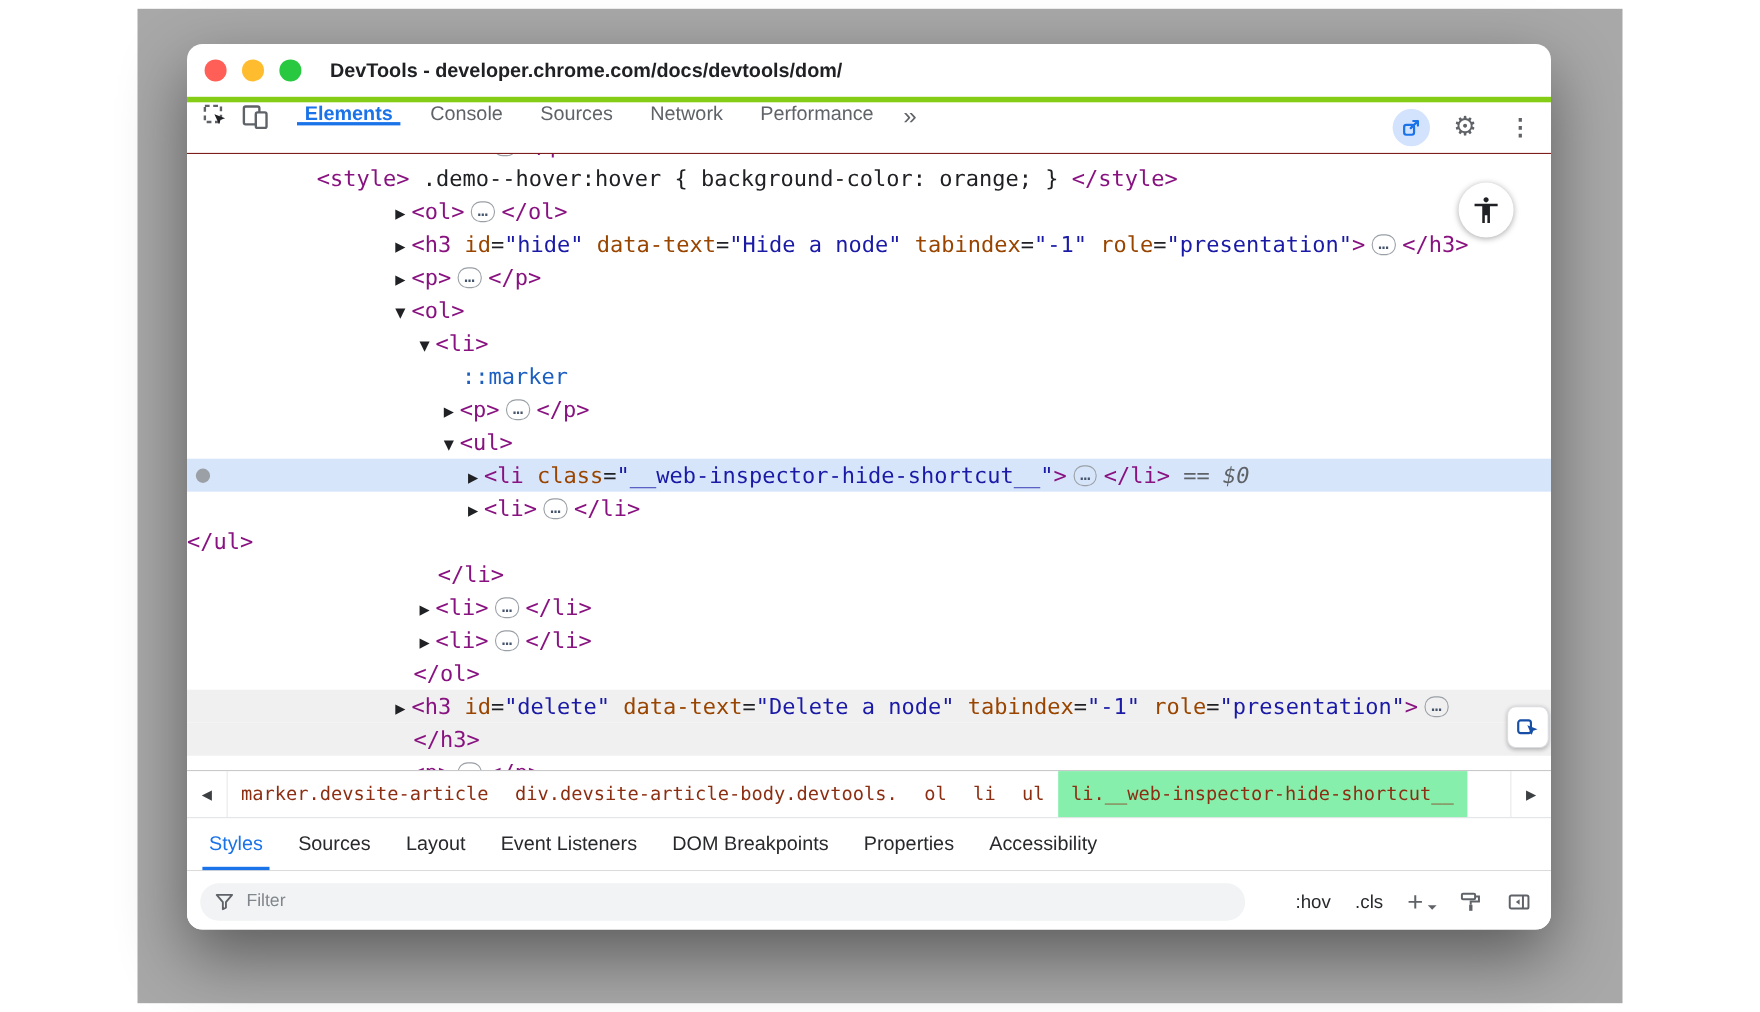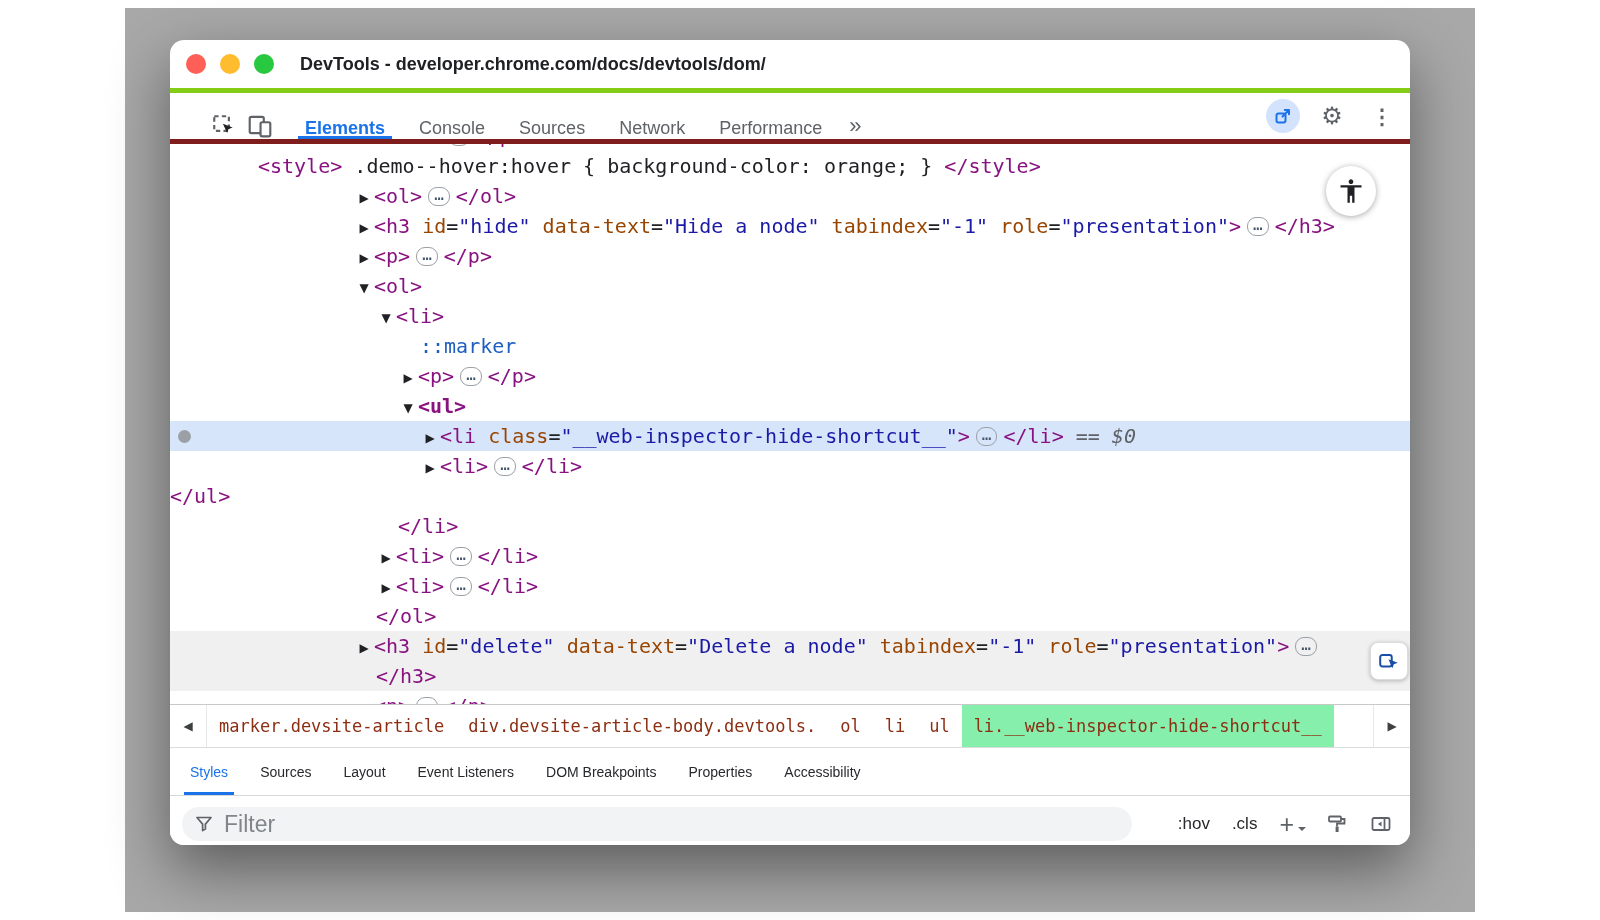--- a/index.html
+++ b/index.html
@@ -14,21 +14,21 @@
     background:#fff;border-radius:14px;overflow:hidden;
     box-shadow:0 24px 60px rgba(0,0,0,.45);
   }
   
   .titlebar{height:48px;display:flex;align-items:center;border-bottom:5px solid #84cc16;padding:0 16px;}
   .lights{display:flex;gap:14px;align-items:center;}
   .light{width:20px;height:20px;border-radius:50%;display:inline-block;}
   .light.red{background:#ff5f57}.light.yellow{background:#febc2e}.light.green{background:#28c840}
   .win-title{margin-left:26px;font-size:18px;font-weight:bold;color:#202124;white-space:nowrap;}
   
-  .toolbar{height:46px;display:flex;align-items:flex-end;border-bottom:5px solid #7f1d1d;position:relative;padding-left:28px;}
+  .toolbar{height:46px;display:flex;align-items:flex-start;border-bottom:1px solid #7f1d1d;position:relative;}
   .tool-btn{width:36px;display:flex;align-items:center;justify-content:center;}
   .toolbar > .tool-btn:first-child{margin-left:8px;}
   .panel-tabs{display:flex;margin-left:10px;}
   .tab{display:flex;align-items:center;padding:0 17px;font-size:18px;color:#5f6368;position:relative;white-space:nowrap;}
   .tab.selected{color:#1a73e8;font-weight:bold;}
   .tab.selected::after{content:"";position:absolute;left:10px;right:10px;bottom:0;height:3px;background:#1a73e8;}
   .chevron{display:flex;align-items:center;font-size:22px;color:#5f6368;padding:0 10px;}
   .toolbar-right{position:absolute;right:10px;top:0;height:100%;display:flex;align-items:center;gap:14px;}
   .badge-circle{width:34px;height:34px;border-radius:50%;background:#d3e3fd;display:flex;align-items:center;justify-content:center;}
   .icon-gear{font-size:24px;color:#5f6368;line-height:1;}
@@ -61,27 +61,27 @@
   .breadcrumbs{height:42px;display:flex;align-items:stretch;border-top:1px solid #c9c9c9;border-bottom:1px solid #dadce0;
     font-family:"DejaVu Sans Mono",monospace;font-size:17px;overflow:hidden;background:#fff;}
   .crumb-btn{width:36px;display:flex;align-items:center;justify-content:center;color:#3c4043;font-size:12px;font-family:"DejaVu Sans",sans-serif;}
   .crumb-btn.left{border-right:1px solid #e8e8e8;}
   .crumb-btn.right{margin-left:auto;border-left:1px solid #e8e8e8;}
   .crumb-list{display:flex;align-items:stretch;}
   .crumb{display:flex;align-items:center;padding:0 12px;color:#8c2e12;white-space:nowrap;}
   .crumb.selected{background:#86efac;}
   
   .styles-tabs{height:47px;display:flex;align-items:stretch;border-bottom:1px solid #d7d7d7;padding-left:4px;background:#fff;}
-  .stab{display:flex;align-items:center;padding:0 16px;font-size:14px;color:#28292c;position:relative;white-space:nowrap;}
+  .stab{display:flex;align-items:center;padding:0 16px;font-size:18px;color:#28292c;position:relative;white-space:nowrap;}
   .stab.selected{color:#1a73e8;}
   .stab.selected::after{content:"";position:absolute;left:10px;right:10px;bottom:0;height:3px;background:#1a73e8;}
   
   .filterbar{height:56px;display:flex;align-items:center;padding:0 12px;background:#fff;}
   .filter-input-wrap{width:926px;height:34px;background:#f1f3f4;border-radius:17px;display:flex;align-items:center;padding:0 12px;gap:8px;}
-  input.filter{border:none;outline:none;background:transparent;font-size:23px;color:#202124;flex:1;font-family:"Liberation Sans",sans-serif;}
+  input.filter{border:none;outline:none;background:transparent;font-size:16px;color:#202124;flex:1;font-family:"Liberation Sans",sans-serif;}
   input.filter::placeholder{color:#80868b;}
   .filter-right{margin-left:auto;display:flex;align-items:center;gap:22px;padding-right:6px;color:#28292c;font-size:17px;}
   .fr-label{cursor:default;text-align:center;}
   .plus{font-size:25px;color:#5f6368;position:relative;padding-right:10px;line-height:1;}
   .plus-caret{position:absolute;right:-2px;bottom:2px;width:0;height:0;border:4px solid transparent;border-top-color:#5f6368;}
   .fr-icon{display:flex;align-items:center;justify-content:center;}
 </style>
 </head>
 <body>
 
@@ -132,29 +132,29 @@
         <span class="icon-gear">⚙</span>
       </div>
       <div class="tool-btn">
         <span class="icon-kebab">⋮</span>
       </div>
     </div>
   </div>
 
   <div class="dom-tree">
       <div class="dom-row" style="padding-left: 272px; margin-top: -23px;"><span class="pill">…</span><span class="tk-tag">&lt;/p&gt;</span></div>
-      <div class="dom-row" style="padding-left: 88px;"><span class="tk-tag">&lt;style&gt;</span><span class="tk-text"> .demo--hover:hover { background-color: orange; } </span><span class="tk-tag">&lt;/style&gt;</span></div>
+      <div class="dom-row" style="padding-left: 118px;"><span class="tk-tag">&lt;style&gt;</span><span class="tk-text"> .demo--hover:hover { background-color: orange; } </span><span class="tk-tag">&lt;/style&gt;</span></div>
       <div class="dom-row" style="padding-left: 206px;"><span class="arw">▶</span><span class="tk-tag">&lt;ol&gt;</span><span class="pill">…</span><span class="tk-tag">&lt;/ol&gt;</span></div>
       <div class="dom-row" style="padding-left: 206px;"><span class="arw">▶</span><span class="tk-tag">&lt;h3</span><span class="tk-attr"> id</span><span class="tk-text">=</span><span class="tk-val">"hide"</span><span class="tk-attr"> data-text</span><span class="tk-text">=</span><span class="tk-val">"Hide a node"</span><span class="tk-attr"> tabindex</span><span class="tk-text">=</span><span class="tk-val">"-1"</span><span class="tk-attr"> role</span><span class="tk-text">=</span><span class="tk-val">"presentation"</span><span class="tk-tag">&gt;</span><span class="pill">…</span><span class="tk-tag">&lt;/h3&gt;</span></div>
       <div class="dom-row" style="padding-left: 206px;"><span class="arw">▶</span><span class="tk-tag">&lt;p&gt;</span><span class="pill">…</span><span class="tk-tag">&lt;/p&gt;</span></div>
       <div class="dom-row" style="padding-left: 206px;"><span class="arw">▼</span><span class="tk-tag">&lt;ol&gt;</span></div>
       <div class="dom-row" style="padding-left: 228px;"><span class="arw">▼</span><span class="tk-tag">&lt;li&gt;</span></div>
       <div class="dom-row" style="padding-left: 250px;"><span class="tk-pseudo">::marker</span></div>
       <div class="dom-row" style="padding-left: 250px;"><span class="arw">▶</span><span class="tk-tag">&lt;p&gt;</span><span class="pill">…</span><span class="tk-tag">&lt;/p&gt;</span></div>
-      <div class="dom-row" style="padding-left: 250px; font-weight: bold;"><span class="arw">▼</span><span class="tk-tag">&lt;ul&gt;</span></div>
+      <div class="dom-row" style="padding-left: 250px;"><span class="arw">▼</span><span class="tk-tag">&lt;ul&gt;</span></div>
       <div class="dom-row bg-selected" style="padding-left: 272px;"><span class="row-dot"></span><span class="arw">▶</span><span class="tk-tag">&lt;li</span><span class="tk-attr"> class</span><span class="tk-text">=</span><span class="tk-val">"__web-inspector-hide-shortcut__"</span><span class="tk-tag">&gt;</span><span class="pill">…</span><span class="tk-tag">&lt;/li&gt;</span><span class="tk-equals">&nbsp;== </span><span class="tk-dollar">$0</span></div>
       <div class="dom-row" style="padding-left: 272px;"><span class="arw">▶</span><span class="tk-tag">&lt;li&gt;</span><span class="pill">…</span><span class="tk-tag">&lt;/li&gt;</span></div>
       <div class="dom-row" style=""><span class="tk-tag">&lt;/ul&gt;</span></div>
       <div class="dom-row" style="padding-left: 228px;"><span class="tk-tag">&lt;/li&gt;</span></div>
       <div class="dom-row" style="padding-left: 228px;"><span class="arw">▶</span><span class="tk-tag">&lt;li&gt;</span><span class="pill">…</span><span class="tk-tag">&lt;/li&gt;</span></div>
       <div class="dom-row" style="padding-left: 228px;"><span class="arw">▶</span><span class="tk-tag">&lt;li&gt;</span><span class="pill">…</span><span class="tk-tag">&lt;/li&gt;</span></div>
       <div class="dom-row" style="padding-left: 206px;"><span class="tk-tag">&lt;/ol&gt;</span></div>
       <div class="dom-row bg-hover" style="padding-left: 206px;"><span class="arw">▶</span><span class="tk-tag">&lt;h3</span><span class="tk-attr"> id</span><span class="tk-text">=</span><span class="tk-val">"delete"</span><span class="tk-attr"> data-text</span><span class="tk-text">=</span><span class="tk-val">"Delete a node"</span><span class="tk-attr"> tabindex</span><span class="tk-text">=</span><span class="tk-val">"-1"</span><span class="tk-attr"> role</span><span class="tk-text">=</span><span class="tk-val">"presentation"</span><span class="tk-tag">&gt;</span><span class="pill">…</span></div>
       <div class="dom-row bg-hover" style="padding-left: 206px;"><span class="tk-tag">&lt;/h3&gt;</span></div>
       <div class="dom-row" style="padding-left: 206px;"><span class="arw">▶</span><span class="tk-tag">&lt;p&gt;</span><span class="pill">…</span><span class="tk-tag">&lt;/p&gt;</span></div>

